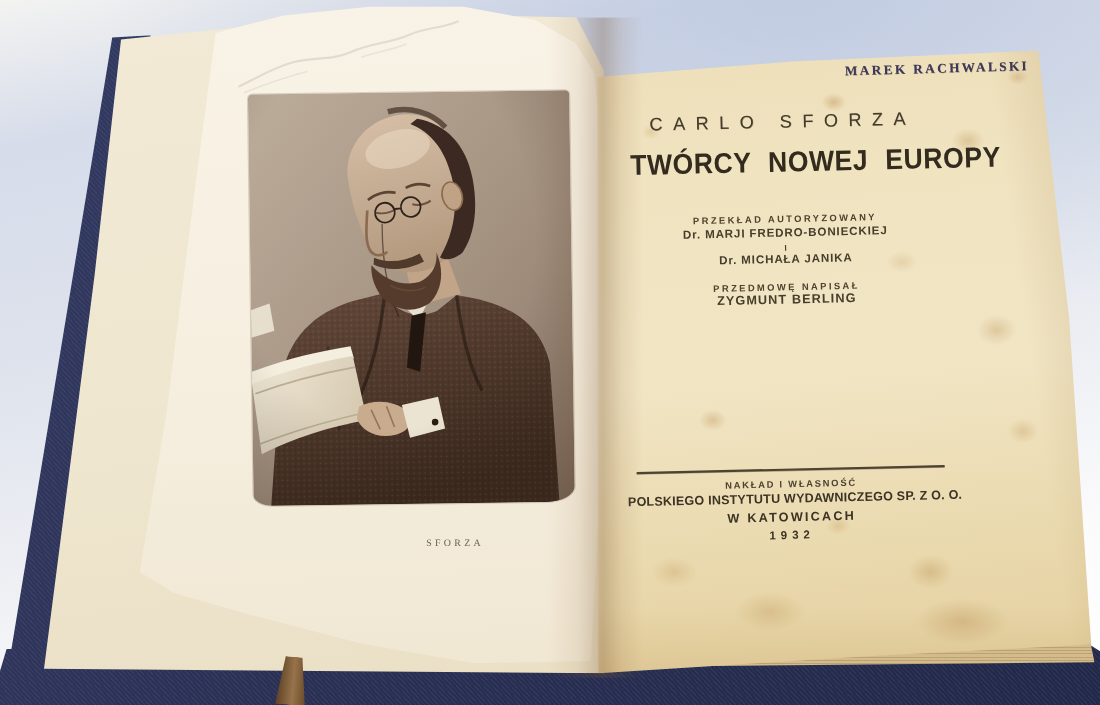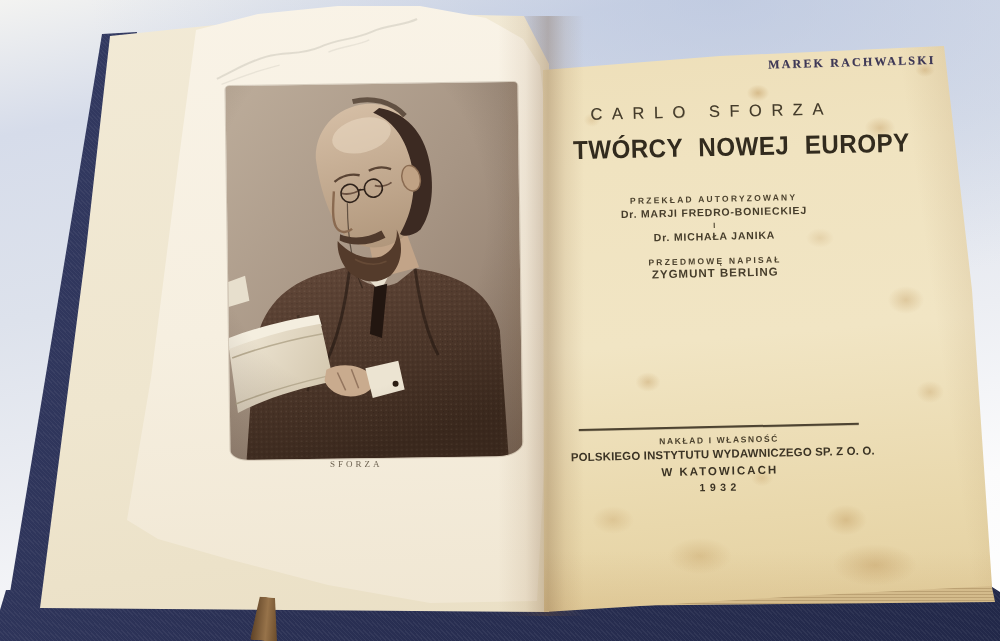--- a/index.html
+++ b/index.html
@@ -49,21 +49,21 @@
 
   
   .pencil{left:208px;top:20px;width:225px;height:58px;opacity:.55;transform:rotate(-7deg);}
 
   
   .portrait{left:228px;top:84px;width:292px;height:374px;transform:rotate(-.8deg);
       border-radius:4px 4px 26px 18px / 4px 4px 14px 10px;overflow:hidden;
       box-shadow:0 0 0 1px rgba(120,100,80,.25), inset 0 0 18px rgba(70,50,38,.35);}
   .portrait svg{display:block;}
 
-  .frontis-caption{left:330px;top:459px;width:110px;text-align:left;
+  .frontis-caption{left:330px;top:488px;width:110px;text-align:right;
       font-family:"Liberation Serif",serif;font-size:9px;letter-spacing:3px;
       color:#6e6352;transform:rotate(-1deeg);}
 
   
   .title-page{inset:0;
       clip-path:polygon(543px 70px,720px 56px,944px 46px,972px 290px,992px 586px,800px 596px,544px 612px);
       background:
         
         radial-gradient(16px 12px at 758px 93px,rgba(176,128,60,.38),rgba(176,128,60,0) 70%),
         radial-gradient(14px 10px at 925px 70px,rgba(176,128,60,.28),rgba(176,128,60,0) 70%),

